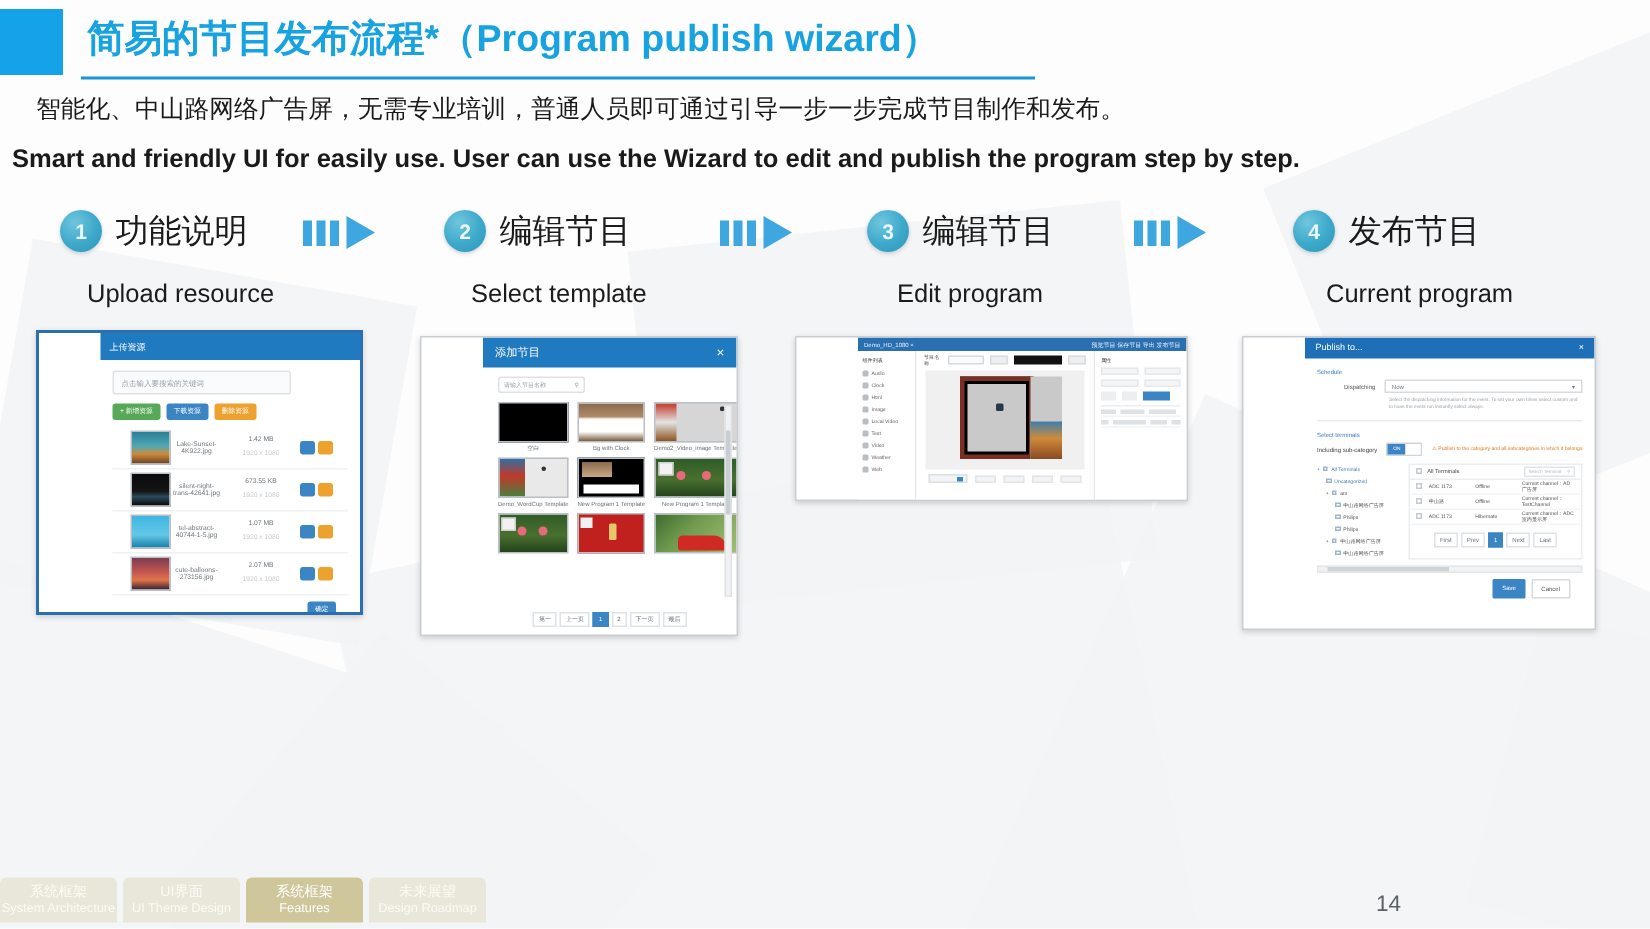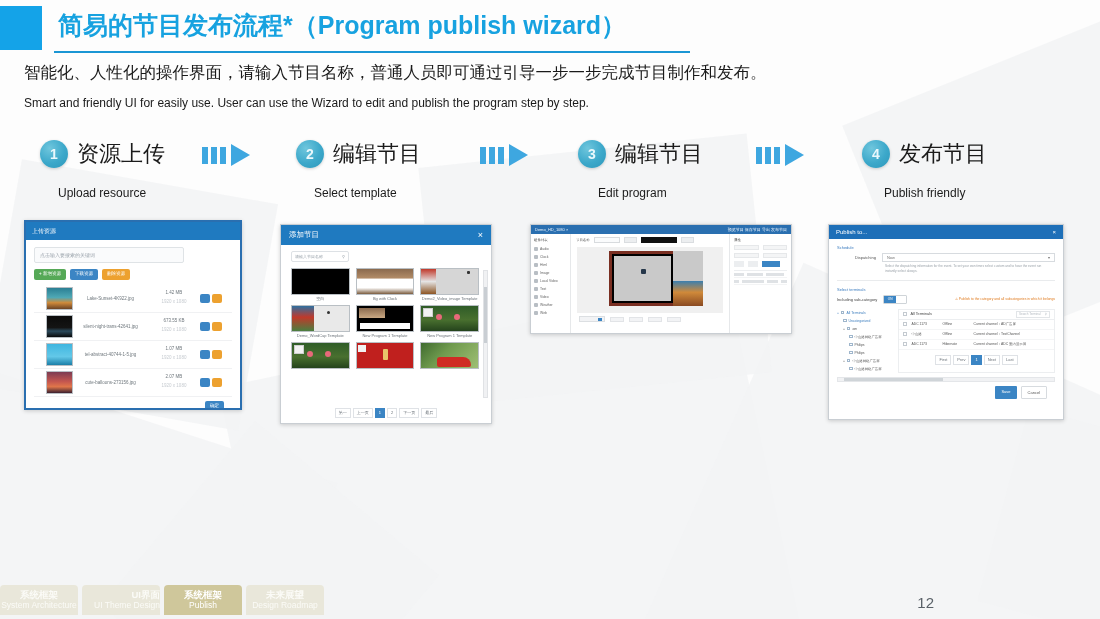--- a/index.html
+++ b/index.html
@@ -42,37 +42,37 @@
   .title-underline {
     position:absolute; left:54px; top:45px; width:636px; height:2px; background:#1b96d4;
   }
 
   
   .sub-cn {
     position:absolute; left:24px; top:62px;
     font-size:16.5px; color:#1a1a1a; white-space:nowrap;
   }
   .sub-en {
-    position:absolute; left:24px; top:96px;
-    font-size:12px; color:#1a1a1a; white-space:nowrap;
+    position:absolute; left:8px; top:96px;
+    font-size:17px; color:#1a1a1a; white-space:nowrap;font-weight:bold;
   }
 
   
   .steps { position:absolute; left:0; top:134px; width:1100px; height:72px; }
   .step { position:absolute; top:0; }
   .step .head { display:flex; align-items:center; gap:9px; height:40px; }
   .circle {
     width:28px; height:28px; border-radius:50%;
     background:radial-gradient(circle at 35% 30%, #6fc6dd 0%, #3ca8ca 55%, #2e97ba 100%);
     color:#eaf8fc; font-size:14px; font-weight:bold;
     display:flex; align-items:center; justify-content:center;
     box-shadow:0 1px 3px rgba(0,0,0,.18);
   }
   .cn-label { font-size:22px; color:#1b1b1b; white-space:nowrap; }
-  .en-label { font-size:12px; color:#1b1b1b; margin-top:12px; white-space:nowrap; }
+  .en-label { font-size:17px; color:#1b1b1b; margin-top:12px; white-space:nowrap; }
   .step.s1 { left:40px; }
   .step.s2 { left:296px; }
   .step.s3 { left:578px; }
   .step.s4 { left:862px; }
   .step.s1 .en-label { margin-left:18px; }
   .step.s2 .en-label { margin-left:18px; }
   .step.s3 .en-label { margin-left:20px; }
   .step.s4 .en-label { margin-left:22px; }
 
   .arrow { position:absolute; top:144px; display:flex; align-items:center; gap:3px; height:22px; }
@@ -81,21 +81,21 @@
   .arrow .tri {
     width:0; height:0; margin-left:2px;
     border-top:11px solid transparent; border-bottom:11px solid transparent;
     border-left:19px solid #3ea7e0;
   }
   .arrow.a1 { left:202px; }
   .arrow.a2 { left:480px; }
   .arrow.a3 { left:756px; }
 
   
-  .shot { position:absolute; background:#fff; border:1px solid #c9ced3; box-shadow:0 1px 4px rgba(0,0,0,.18); overflow:hidden; }
+  .shot { position:absolute; background:#fff; border:1px solid #c9ced3; box-shadow:0 1px 4px rgba(0,0,0,.18); overflow:hidden;padding-left:41px; }
 
   
   #shot1 { left:24px; top:220px; width:218px; height:190px; border:2px solid #2a6fb0; }
   .win1-title { height:18px; background:#1f7ac0; color:#fff; font-size:6px; display:flex; align-items:center; padding:0 6px; }
   .win1-body { padding:7px 8px 6px 8px; background:#fff; height:calc(100% - 18px); }
   .win1-search { height:16px; border:1px solid #dfe3e6; background:#fafbfc; border-radius:2px; font-size:5px; color:#9aa3ab; display:flex; align-items:center; padding:0 5px; width:76%; }
   .win1-btns { display:flex; gap:4px; margin-top:6px; }
   .btn-mini { font-size:4.5px; color:#fff; border-radius:2px; padding:3px 5px; white-space:nowrap; line-height:1; }
   .btn-green { background:#56a957; }
   .btn-blue { background:#3b85c4; }
@@ -223,24 +223,24 @@
   .w4-save { background:#3b85c4; color:#fff; font-size:4px; padding:3px 6px; border-radius:1px; }
   .w4-cancel { background:#fff; border:1px solid #d7dbdf; color:#555; font-size:4px; padding:3px 6px; border-radius:1px; }
 
   
   .footer-tabs { position:absolute; left:0; bottom:2px; height:32px; display:flex; gap:4px; z-index:3; }
   .ftab {
     width:78px; height:30px; border-radius:4px 4px 0 0;
     display:flex; flex-direction:column; align-items:center; justify-content:center;
     background:#eceade; color:#ffffff; line-height:1.15;
   }
-  .ftab .cn { font-size:9.5px;font-weight:bold; }
+  .ftab .cn { font-size:9.5px; }
   .ftab .en { font-size:8.5px; }
   .ftab.t1 { background:#e9e7da; color:#fbfbf7; }
-  .ftab.t2 { background:#e9e7da; color:#fbfbf7;align-items:flex-end; }
+  .ftab.t2 { background:#e9e7da; color:#fbfbf7; }
   .ftab.t3 { background:#cfc79b; color:#ffffff; }
   .ftab.t4 { background:#e9e7da; color:#fbfbf7; }
 
   .page-num { position:absolute; right:18px; bottom:8px; font-size:15px; color:#5a6168; z-index:3; }
 </style>
 </head>
 <body>
 
 <div class="bg-facets">
   <i class="f1"></i>
@@ -254,28 +254,28 @@
 </div>
 
 <div class="stage">
 
   <div class="title-row">
     <div class="title-accent"></div>
     <div class="title-text">简易的节目发布流程*（Program publish wizard）</div>
     <div class="title-underline"></div>
   </div>
 
-  <div class="sub-cn">智能化、人性化的操作界面，请输入节目名称，普通人员即可通过引导一步一步完成节目制作和发布。</div>
+  <div class="sub-cn">智能化、中山路网络广告屏，无需专业培训，普通人员即可通过引导一步一步完成节目制作和发布。</div>
   <div class="sub-en">Smart and friendly UI for easily use. User can use the Wizard to edit and publish the program step by step.</div>
 
   <div class="steps">
     <div class="step s1">
       <div class="head">
         <div class="circle">1</div>
-        <div class="cn-label">资源上传</div>
+        <div class="cn-label">功能说明</div>
       </div>
       <div class="en-label">Upload resource</div>
     </div>
     <div class="step s2">
       <div class="head">
         <div class="circle">2</div>
         <div class="cn-label">编辑节目</div>
       </div>
       <div class="en-label">Select template</div>
     </div>
@@ -284,21 +284,21 @@
         <div class="circle">3</div>
         <div class="cn-label">编辑节目</div>
       </div>
       <div class="en-label">Edit program</div>
     </div>
     <div class="step s4">
       <div class="head">
         <div class="circle">4</div>
         <div class="cn-label">发布节目</div>
       </div>
-      <div class="en-label">Publish friendly</div>
+      <div class="en-label">Current program</div>
     </div>
   </div>
 
   <div class="arrow a1">
     <span class="bar"></span>
       <span class="bar b2"></span>
       <span class="bar"></span>
       <span class="tri"></span>
   </div>
   <div class="arrow a2">
@@ -656,23 +656,23 @@
     <div class="ftab t1">
       <span class="cn">系统框架</span>
       <span class="en">System Architecture</span>
     </div>
     <div class="ftab t2">
       <span class="cn">UI界面</span>
       <span class="en">UI Theme Design</span>
     </div>
     <div class="ftab t3">
       <span class="cn">系统框架</span>
-      <span class="en">Publish</span>
+      <span class="en">Features</span>
     </div>
     <div class="ftab t4">
       <span class="cn">未来展望</span>
       <span class="en">Design Roadmap</span>
     </div>
   </div>
 
-  <div class="page-num">12</div>
+  <div class="page-num">14</div>
 
 </div>
 
 </body></html>

